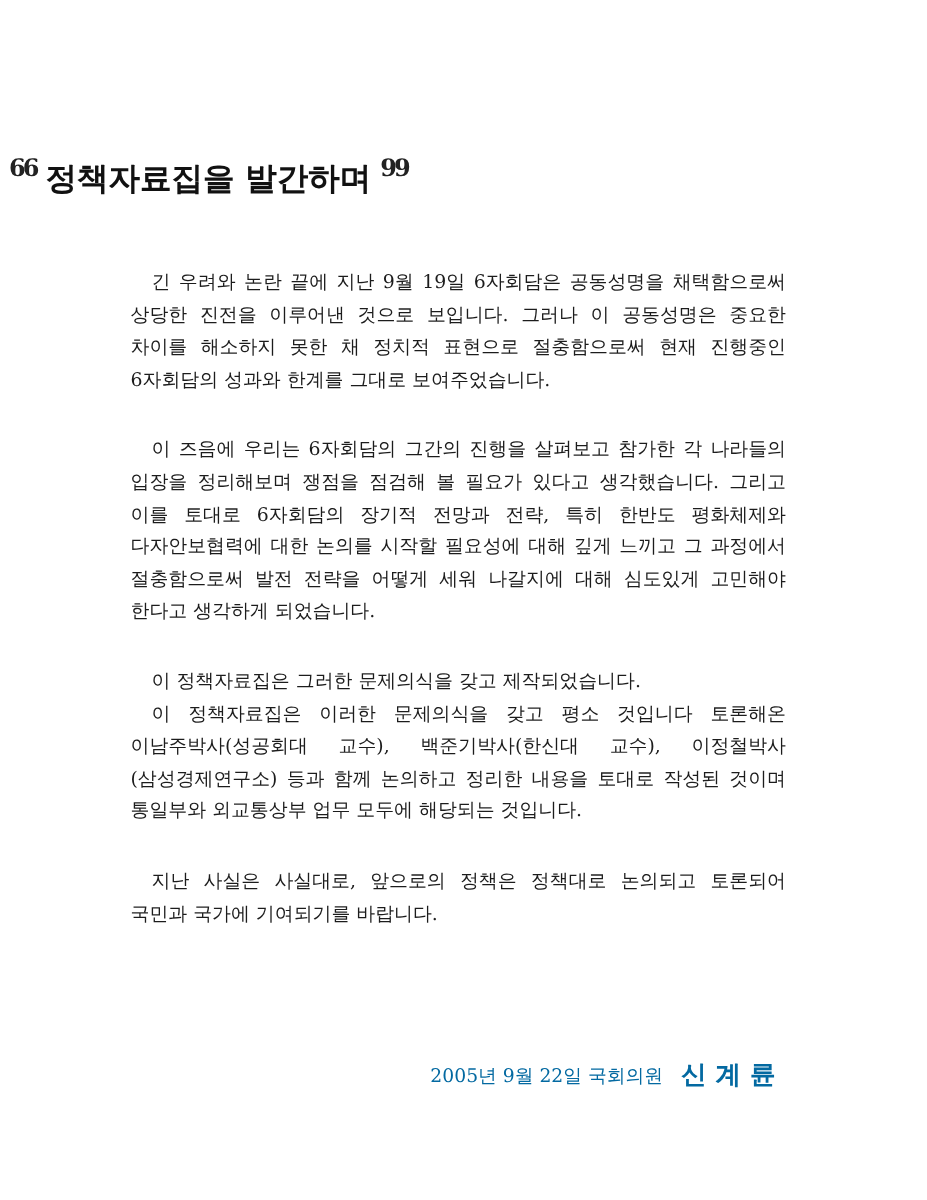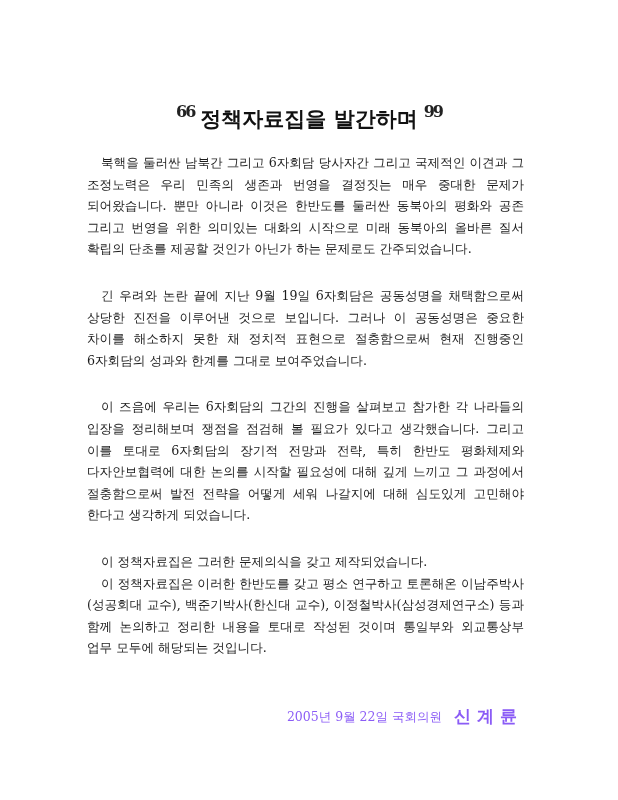--- a/index.html
+++ b/index.html
@@ -19,21 +19,21 @@
       position: absolute;
       left: 0; top: 0;
       width: 618px; height: 800px;
       background: #ffffff;
     }
     .title-row {
       position: absolute;
       top: 102px;
       left: 0;
       width: 618px;
-      text-align: center;
+      text-align: left;
       white-space: nowrap;
     }
     .title {
       display: inline-block;
       font-family: "DejaVu Sans", sans-serif;
       font-weight: bold;
       font-size: 21px;
       letter-spacing: 0px;
       color: #111111;
       vertical-align: middle;
@@ -69,46 +69,46 @@
     .para.gap {
       margin-top: 25px;
     }
     .signature {
       position: absolute;
       top: 705px;
       right: 95px;
       white-space: nowrap;
       font-family: "DejaVu Serif", serif;
       font-size: 12.5px;
-      color: #8b5cf6;
+      color: #0369a1;
     }
     .signature .name {
       font-family: "DejaVu Sans", sans-serif;
       font-weight: bold;
       font-size: 17px;
       letter-spacing: 6px;
       margin-left: 8px;
       vertical-align: -1px;
     }
   </style>
 </head>
 <body>
 
 <div class="page">
 
   <div class="title-row">
     <span class="quote-mark">66</span><span class="title">정책자료집을 발간하며</span><span class="quote-mark">99</span>
   </div>
 
   <div class="body-text">
-    <p class="para">북핵을 둘러싼 남북간 그리고 6자회담 당사자간 그리고 국제적인 이견과 그 조정노력은 우리 민족의 생존과 번영을 결정짓는 매우 중대한 문제가 되어왔습니다. 뿐만 아니라 이것은 한반도를 둘러싼 동북아의 평화와 공존 그리고 번영을 위한 의미있는 대화의 시작으로 미래 동북아의 올바른 질서 확립의 단초를 제공할 것인가 아닌가 하는 문제로도 간주되었습니다.</p>
     <p class="para gap">긴 우려와 논란 끝에 지난 9월 19일 6자회담은 공동성명을 채택함으로써 상당한 진전을 이루어낸 것으로 보입니다. 그러나 이 공동성명은 중요한 차이를 해소하지 못한 채 정치적 표현으로 절충함으로써 현재 진행중인 6자회담의 성과와 한계를 그대로 보여주었습니다.</p>
     <p class="para gap">이 즈음에 우리는 6자회담의 그간의 진행을 살펴보고 참가한 각 나라들의 입장을 정리해보며 쟁점을 점검해 볼 필요가 있다고 생각했습니다. 그리고 이를 토대로 6자회담의 장기적 전망과 전략, 특히 한반도 평화체제와 다자안보협력에 대한 논의를 시작할 필요성에 대해 깊게 느끼고 그 과정에서 절충함으로써 발전 전략을 어떻게 세워 나갈지에 대해 심도있게 고민해야 한다고 생각하게 되었습니다.</p>
     <p class="para gap">이 정책자료집은 그러한 문제의식을 갖고 제작되었습니다.</p>
-    <p class="para">이 정책자료집은 이러한 한반도를 갖고 평소 연구하고 토론해온 이남주박사(성공회대 교수), 백준기박사(한신대 교수), 이정철박사(삼성경제연구소) 등과 함께 논의하고 정리한 내용을 토대로 작성된 것이며 통일부와 외교통상부 업무 모두에 해당되는 것입니다.</p>
+    <p class="para">이 정책자료집은 이러한 문제의식을 갖고 평소 것입니다 토론해온 이남주박사(성공회대 교수), 백준기박사(한신대 교수), 이정철박사(삼성경제연구소) 등과 함께 논의하고 정리한 내용을 토대로 작성된 것이며 통일부와 외교통상부 업무 모두에 해당되는 것입니다.</p>
+    <p class="para gap">지난 사실은 사실대로, 앞으로의 정책은 정책대로 논의되고 토론되어 국민과 국가에 기여되기를 바랍니다.</p>
   </div>
 
   <div class="signature">
     <span>2005년 9월 22일</span>
     <span>국회의원</span>
     <span class="name">신계륜</span>
   </div>
 
 </div>
 

